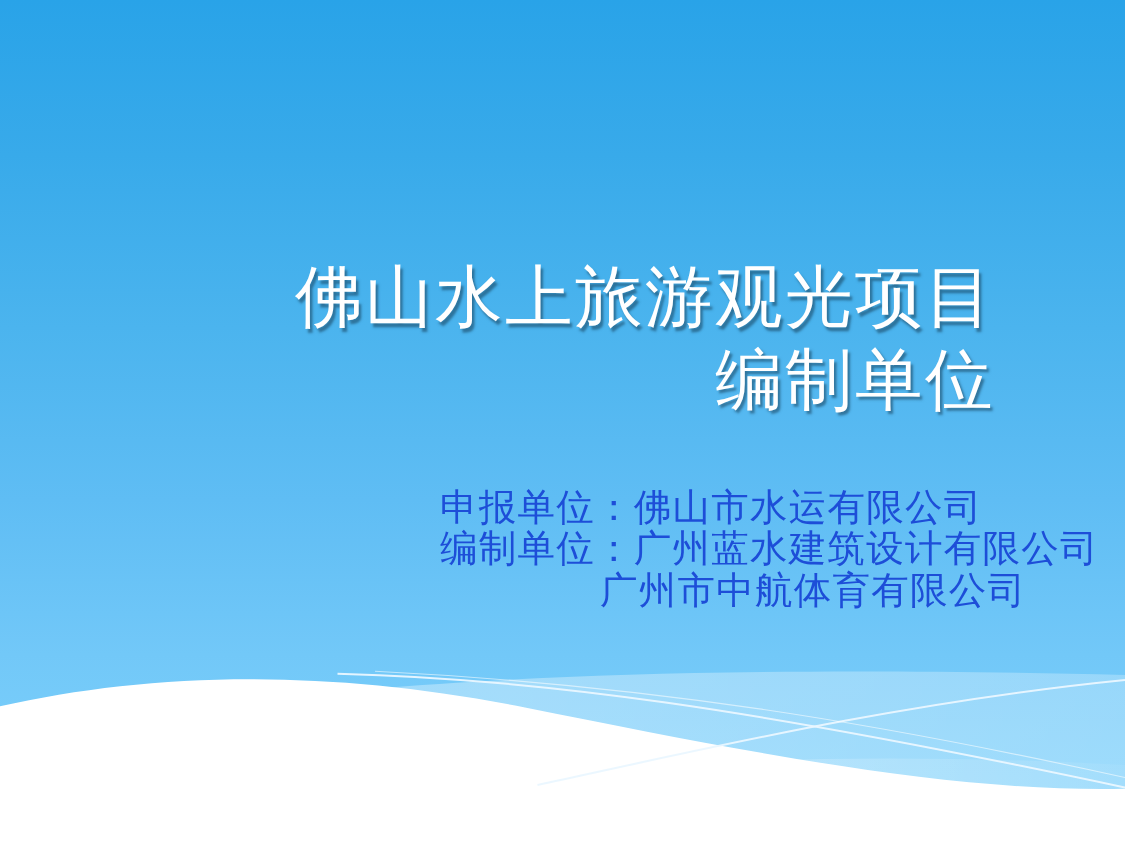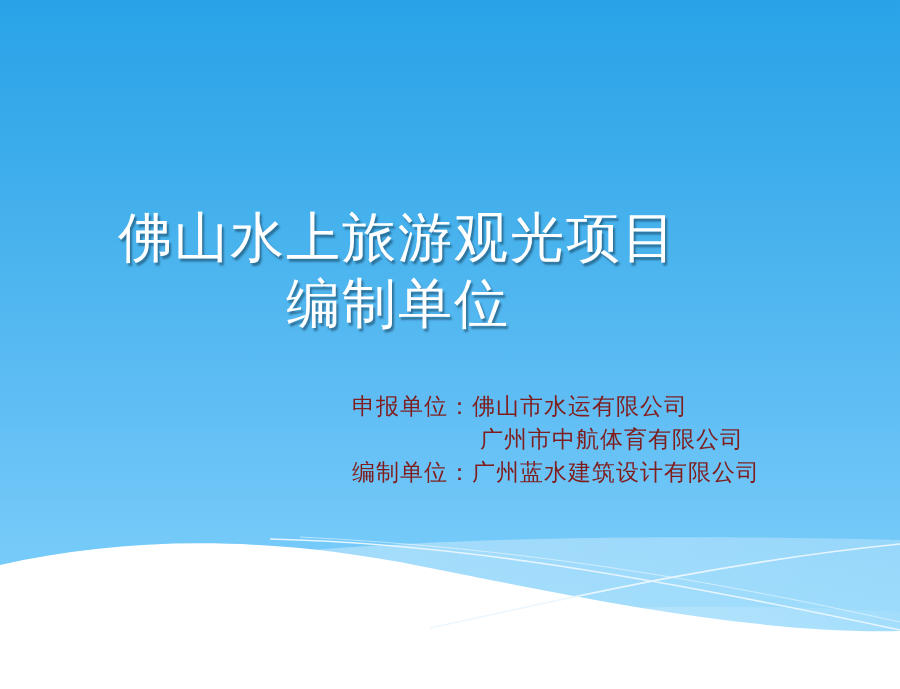--- a/index.html
+++ b/index.html
@@ -45,21 +45,21 @@
     width: 900px;
     height: 689px;
   }
 
   
   .title-block {
     position: absolute;
     left: 0;
     top: 205px;
     width: 796px;
-    text-align: center;
+    text-align: right;
     z-index: 5;
   }
   .title-line {
     display: block;
     color: #ffffff;
     font-family: "Liberation Serif", "DejaVu Serif", serif;
     font-size: 54px;
     line-height: 66px;
     letter-spacing: 2px;
     white-space: nowrap;
@@ -71,23 +71,23 @@
     position: absolute;
     left: 0;
     top: 390px;
     width: 900px;
     z-index: 5;
     padding-left: 352px;
     box-sizing: border-box;
   }
   .subtitle-line {
     display: block;
-    color: #7f1d1d;
+    color: #1d4ed8;
     font-family: Liberation Sans, sans-serif;
-    font-size: 23px;
+    font-size: 30px;
     line-height: 33px;
     letter-spacing: 1px;
     white-space: nowrap;
   }
   .subtitle-line.indented {
     padding-left: 128px;
   }
 </style>
 </head>
 <body>
@@ -130,17 +130,17 @@
     <path d="M 300,537 C 520,548 700,578 900,622" fill="none" stroke="#ffffff" stroke-width="0.9" stroke-opacity="0.55"></path>
   </svg>
 
   <div class="title-block">
     <span class="title-line">佛山水上旅游观光项目</span>
     <span class="title-line">编制单位</span>
   </div>
 
   <div class="subtitle-block">
     <span class="subtitle-line">申报单位：佛山市水运有限公司</span>
+    <span class="subtitle-line">编制单位：广州蓝水建筑设计有限公司</span>
     <span class="subtitle-line indented">广州市中航体育有限公司</span>
-    <span class="subtitle-line">编制单位：广州蓝水建筑设计有限公司</span>
   </div>
 
 </div>
 
 </body></html>

